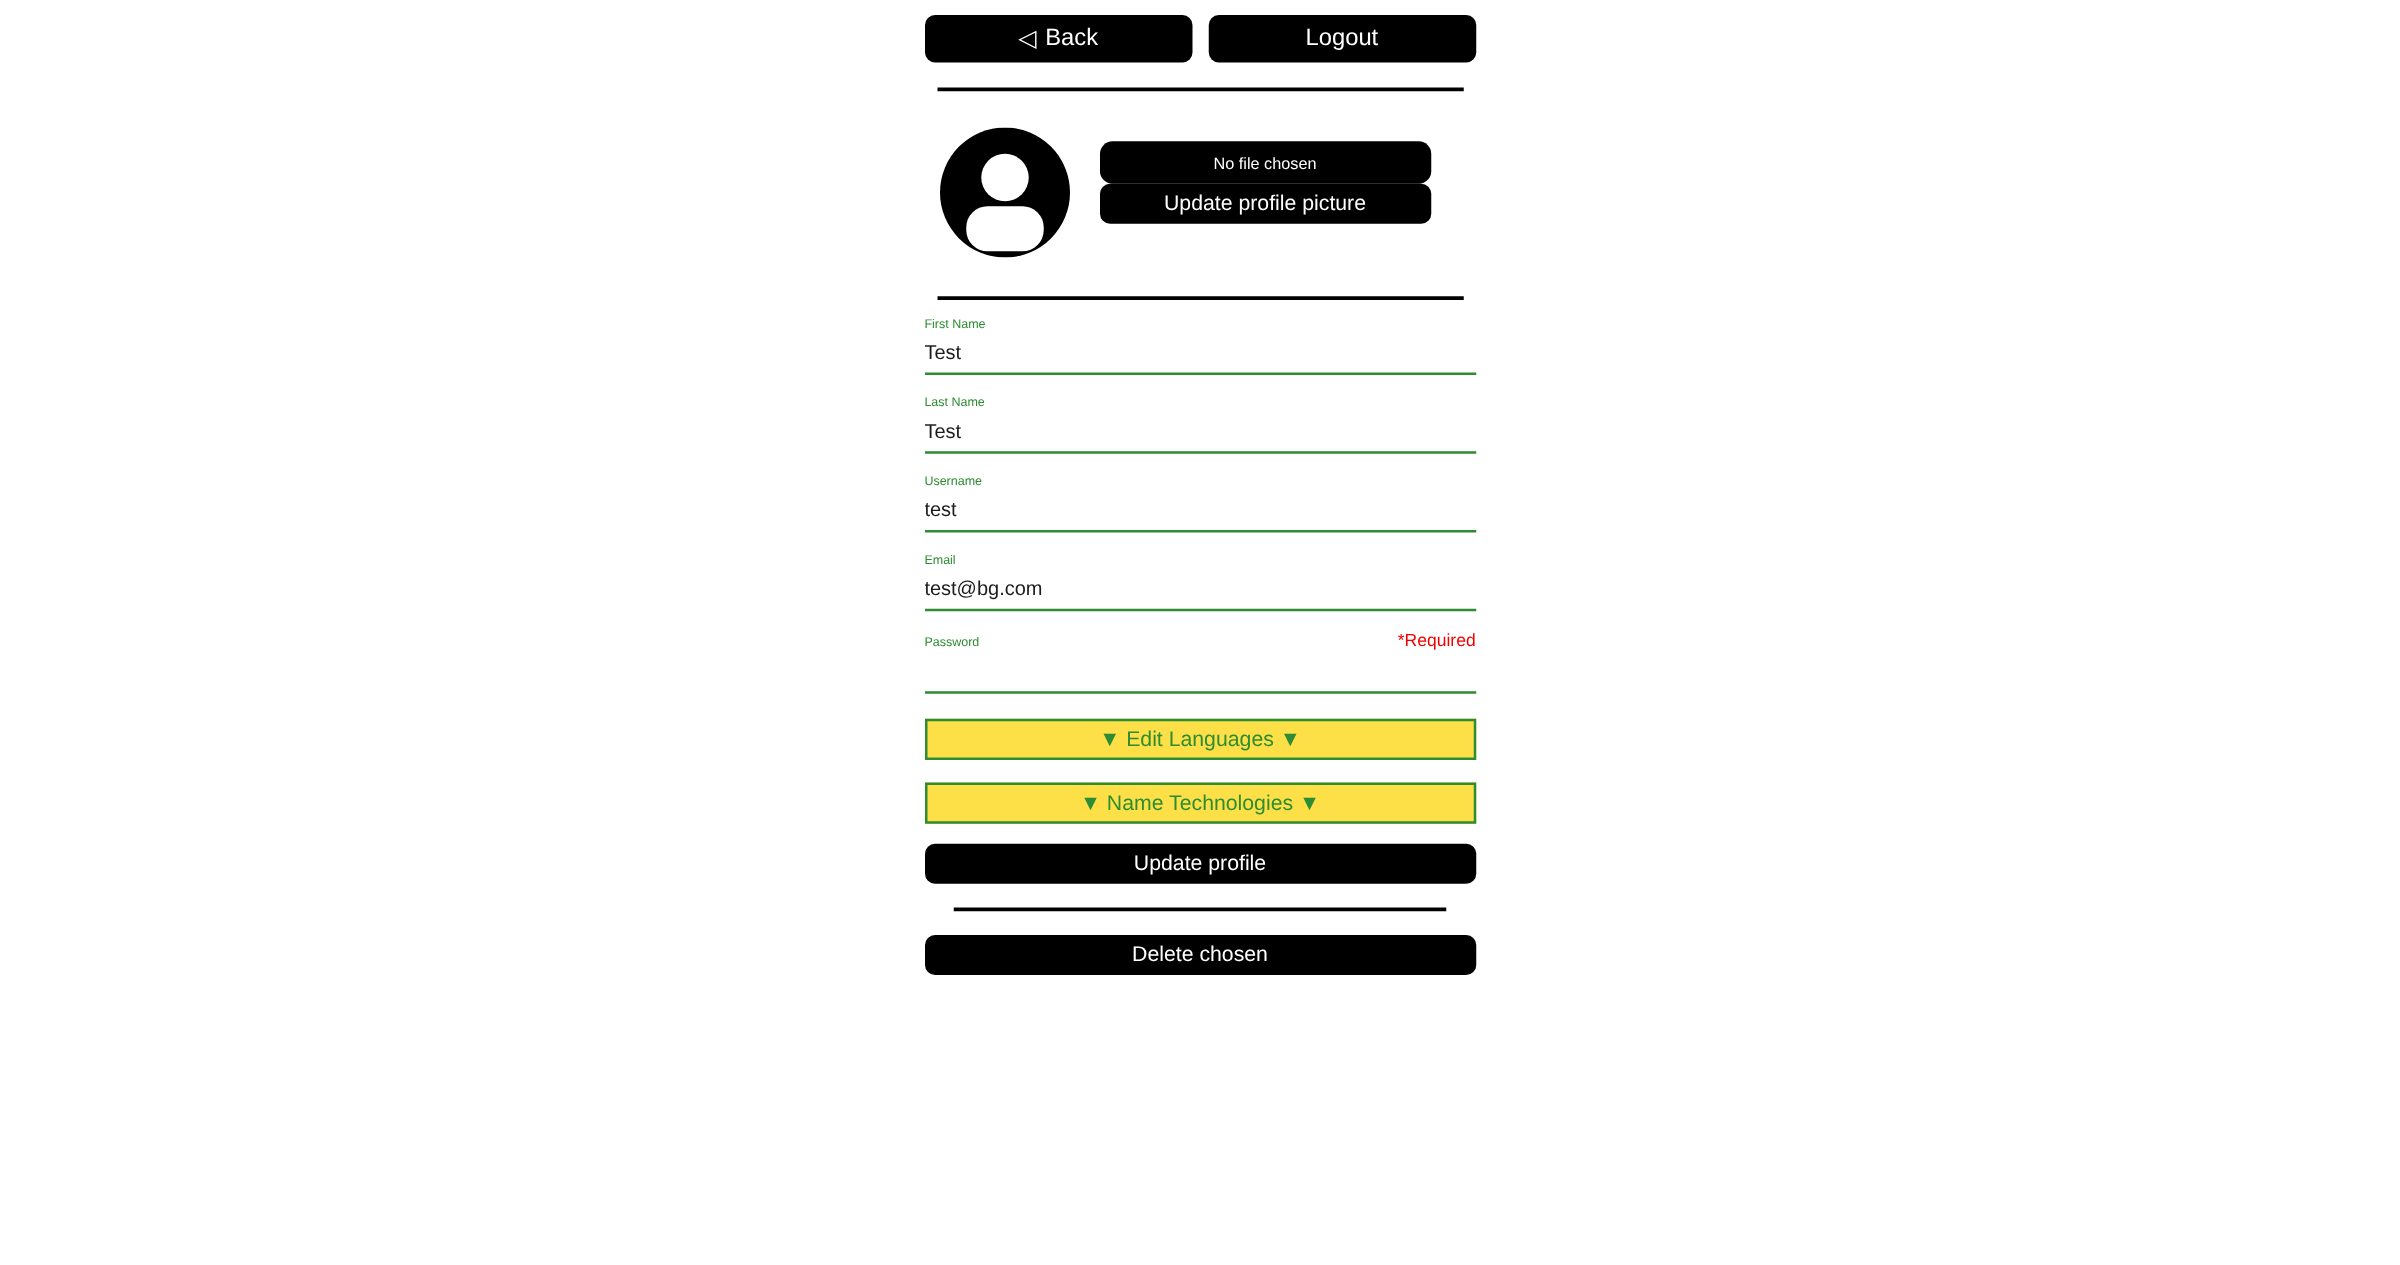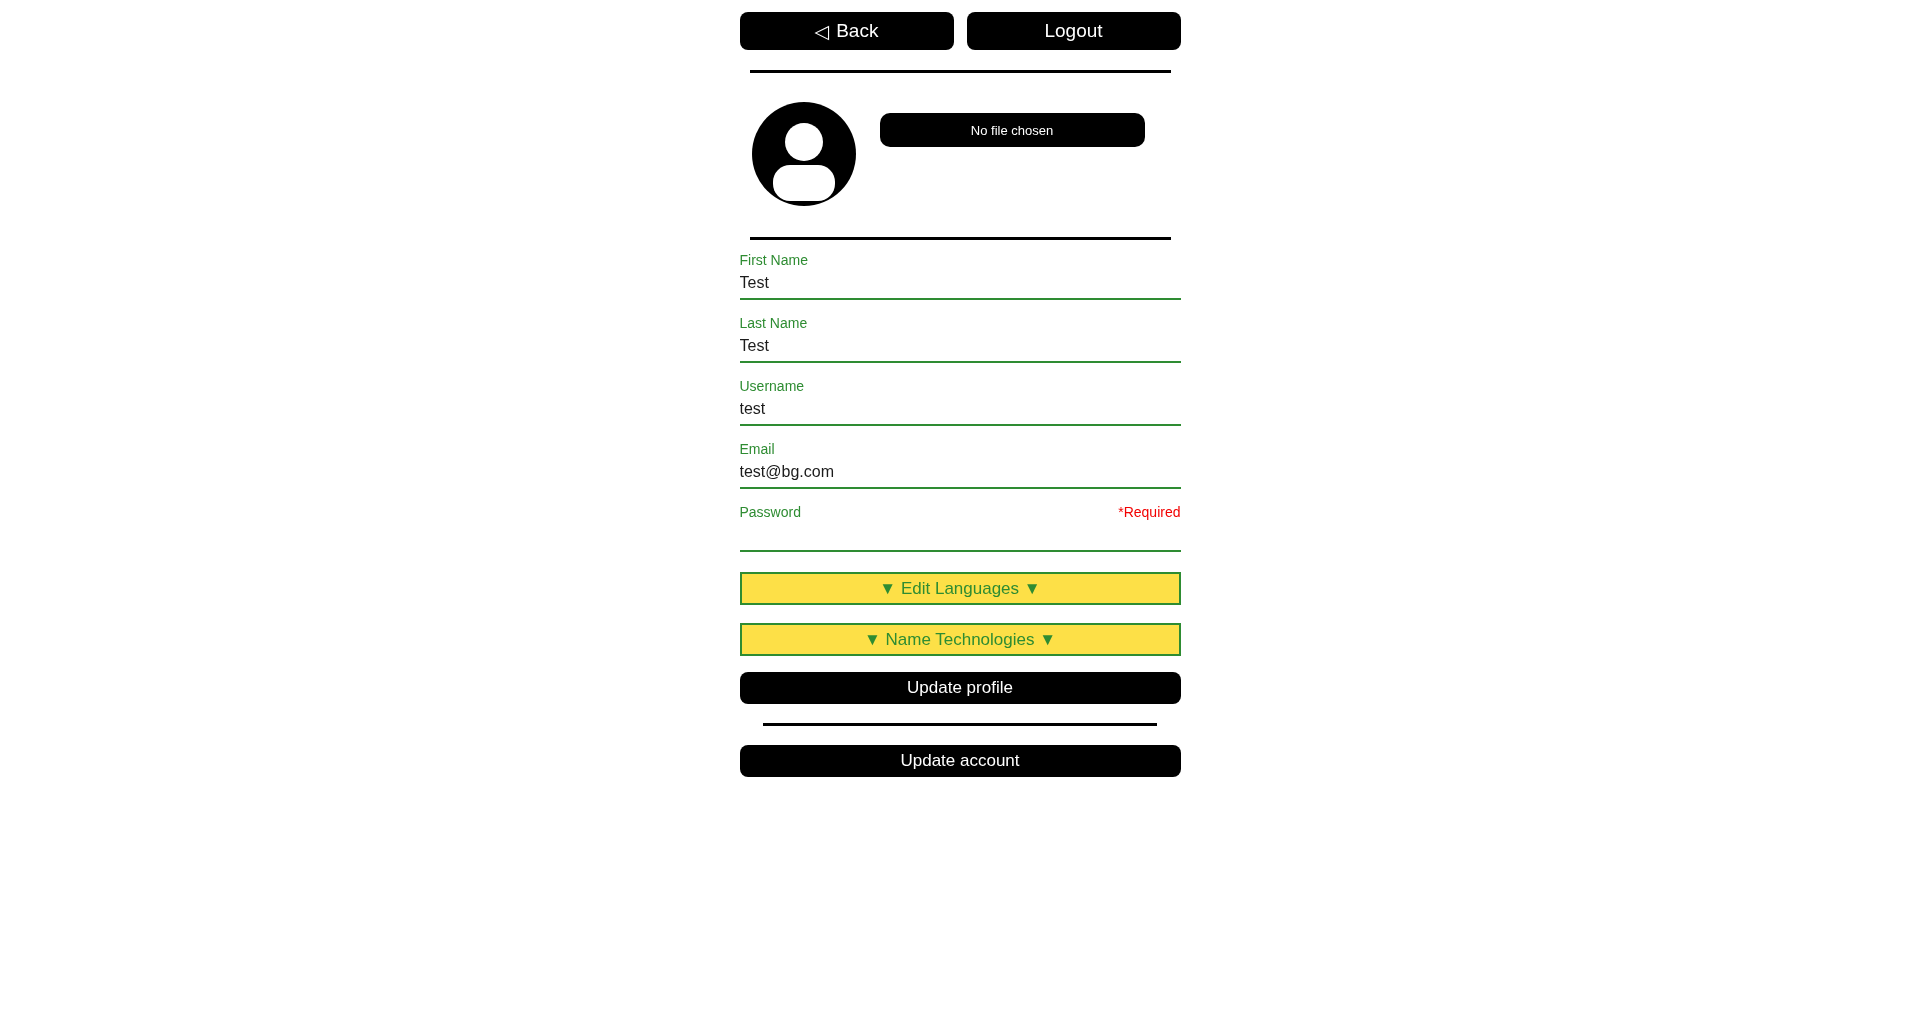--- a/index.html
+++ b/index.html
@@ -80,21 +80,21 @@
   
   .form { margin-top: 12px; }
   .field { margin-bottom: 15px; }
   .field-label-row {
     display: flex;
     justify-content: space-between;
     align-items: baseline;
     line-height: 16px;
   }
   .field-label {
-    font-size: 14px;
+    font-size: 10px;
     color: var(--green);
   }
   .required-note {
     font-size: 14px;
     color: var(--red);
   }
   .field-input {
     display: block;
     width: 100%;
     border: none;
@@ -161,20 +161,23 @@
         <circle cx="52" cy="40" r="19" fill="#ffffff"></circle>
         <rect x="21" y="63" width="62" height="36" rx="17" fill="#ffffff"></rect>
         <path d="M0 104 A52 52 0 0 0 104 104 L104 104 L0 104 Z" fill="#ffffff" opacity="0"></path>
         <circle cx="52" cy="52" r="52" fill="none" stroke="#000000" stroke-width="0"></circle>
       </svg>
     </div>
     <div class="avatar-buttons">
       <button class="btn-black file-btn">
         <span>No file chosen</span>
       </button>
+      <button class="btn-black update-pic-btn">
+        <span>Update profile picture</span>
+      </button>
     </div>
   </div>
 
   <hr class="sep sep-2">
 
   <div class="form">
 
     <div class="field">
       <div class="field-label-row">
         <label class="field-label">First Name</label>
@@ -221,16 +224,16 @@
 
     <button class="btn-black update-profile-btn">
       <span>Update profile</span>
     </button>
 
   </div>
 
   <hr class="sep sep-3">
 
   <button class="btn-black delete-btn">
-    <span>Update account</span>
+    <span>Delete chosen</span>
   </button>
 
 </div>
 
 </body></html>

